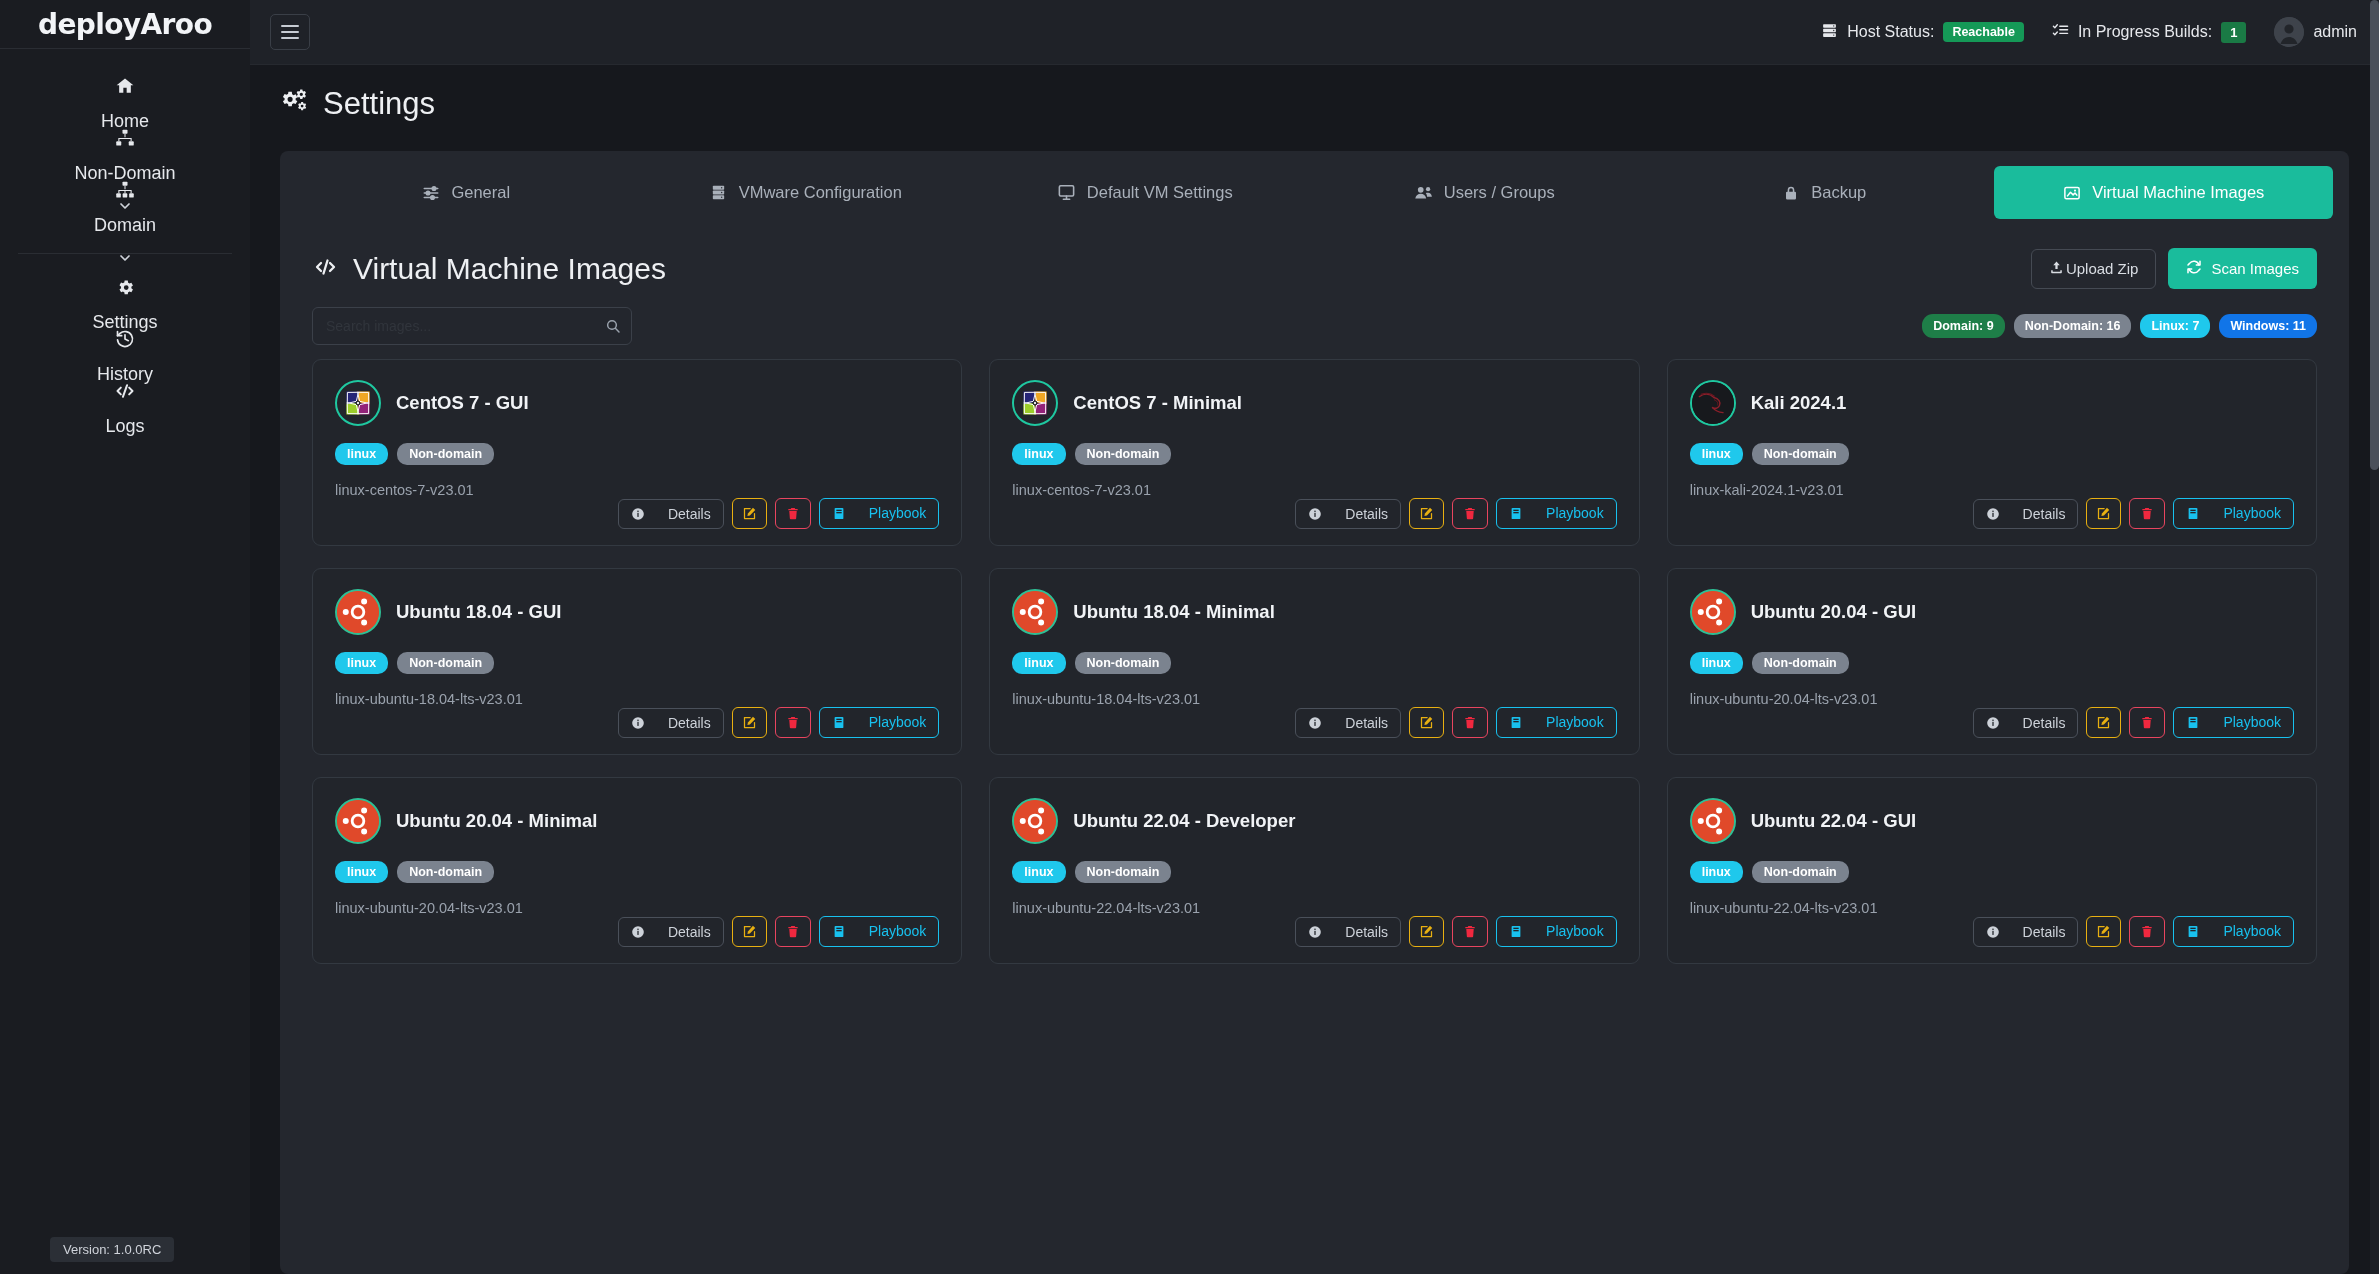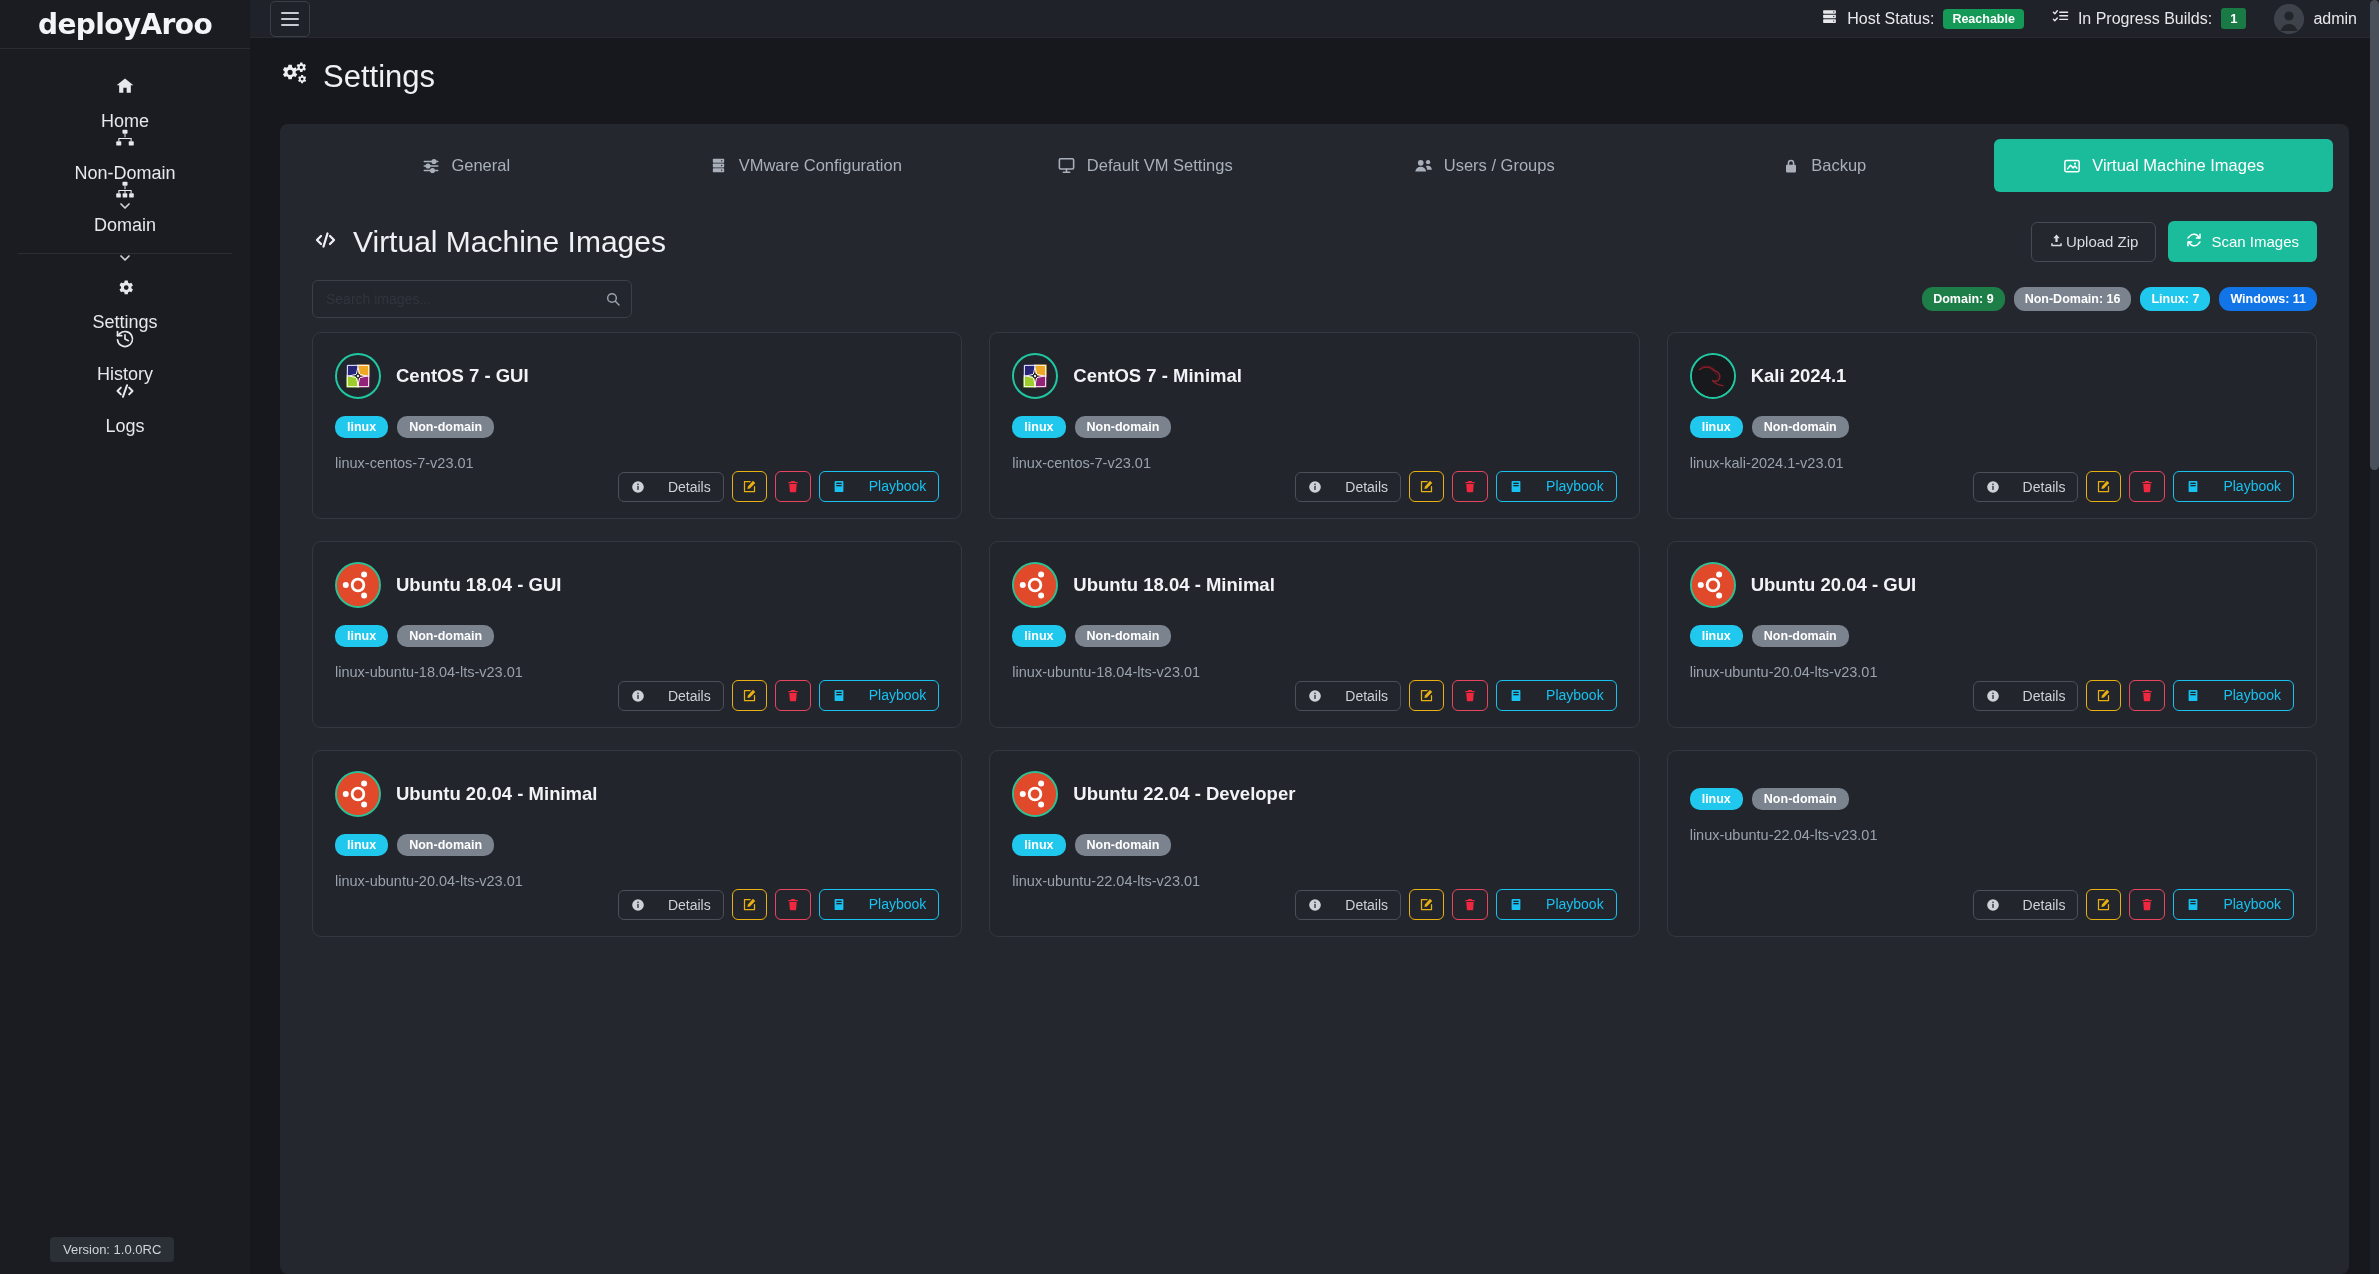--- a/index.html
+++ b/index.html
@@ -44,21 +44,21 @@
   .version {
     position: absolute; left: 50px; bottom: 12px;
     background: #2b2f36; color: #cfd3da;
     font-size: 13px; padding: 5px 13px; border-radius: 4px;
   }
 
   
   .main { flex: 1; display: flex; flex-direction: column; min-width: 0; }
 
   .topbar {
-    height: 38px; background: #1f2228;
+    height: 65px; background: #1f2228;
     display: flex; align-items: center; justify-content: space-between;
     padding: 0 22px 0 20px; border-bottom: 1px solid #26292f;
   }
   .burger {
     width: 40px; height: 36px; border: 1px solid #3a3f47; border-radius: 5px;
     display: flex; flex-direction: column; align-items: center; justify-content: center;
     gap: 4px; cursor: pointer; background: transparent;
   }
   .burger span { display: block; width: 18px; height: 2px; background: #c7ccd4; border-radius: 2px; }
   .topright { display: flex; align-items: center; gap: 28px; }
@@ -965,20 +965,32 @@
                       <rect x="4.5" y="2.4" width="15" height="19.2" rx="1.6"></rect>
                       <rect x="7.4" y="5.4" width="9.2" height="2.3" fill="#22252b"></rect>
                       <rect x="7.4" y="9.4" width="9.2" height="2.3" fill="#22252b"></rect>
                     </svg>
                   </span>
         <span>Playbook</span>
       </button>
     </div>
             </div>
             <div class="card">
+    <div class="card-top">
+      <span class="logo ubuntu">
+                  <svg width="46" height="46" viewBox="0 0 46 46">
+      <circle cx="23" cy="23" r="23" fill="#e0492a"></circle>
+      <circle cx="23" cy="23" r="6.4" fill="none" stroke="#fff" stroke-width="3.1"></circle>
+      <circle cx="9.6" cy="23" r="4.1" fill="#fff" stroke="#e0492a" stroke-width="1.6"></circle>
+      <circle cx="29.7" cy="11.6" r="4.1" fill="#fff" stroke="#e0492a" stroke-width="1.6"></circle>
+      <circle cx="29.7" cy="34.4" r="4.1" fill="#fff" stroke="#e0492a" stroke-width="1.6"></circle>
+    </svg>
+                </span>
+      <span class="card-name">Ubuntu 22.04 - GUI</span>
+    </div>
     <div class="tags">
       <span class="tag os">linux</span>
       <span class="tag dom">Non-domain</span>
     </div>
     <div class="card-file">linux-ubuntu-22.04-lts-v23.01</div>
     <div class="card-actions">
       <button class="abtn details">
         <span>
                     <svg width="14" height="14" viewBox="0 0 24 24" fill="currentColor">
                       <circle cx="12" cy="12" r="10"></circle>

